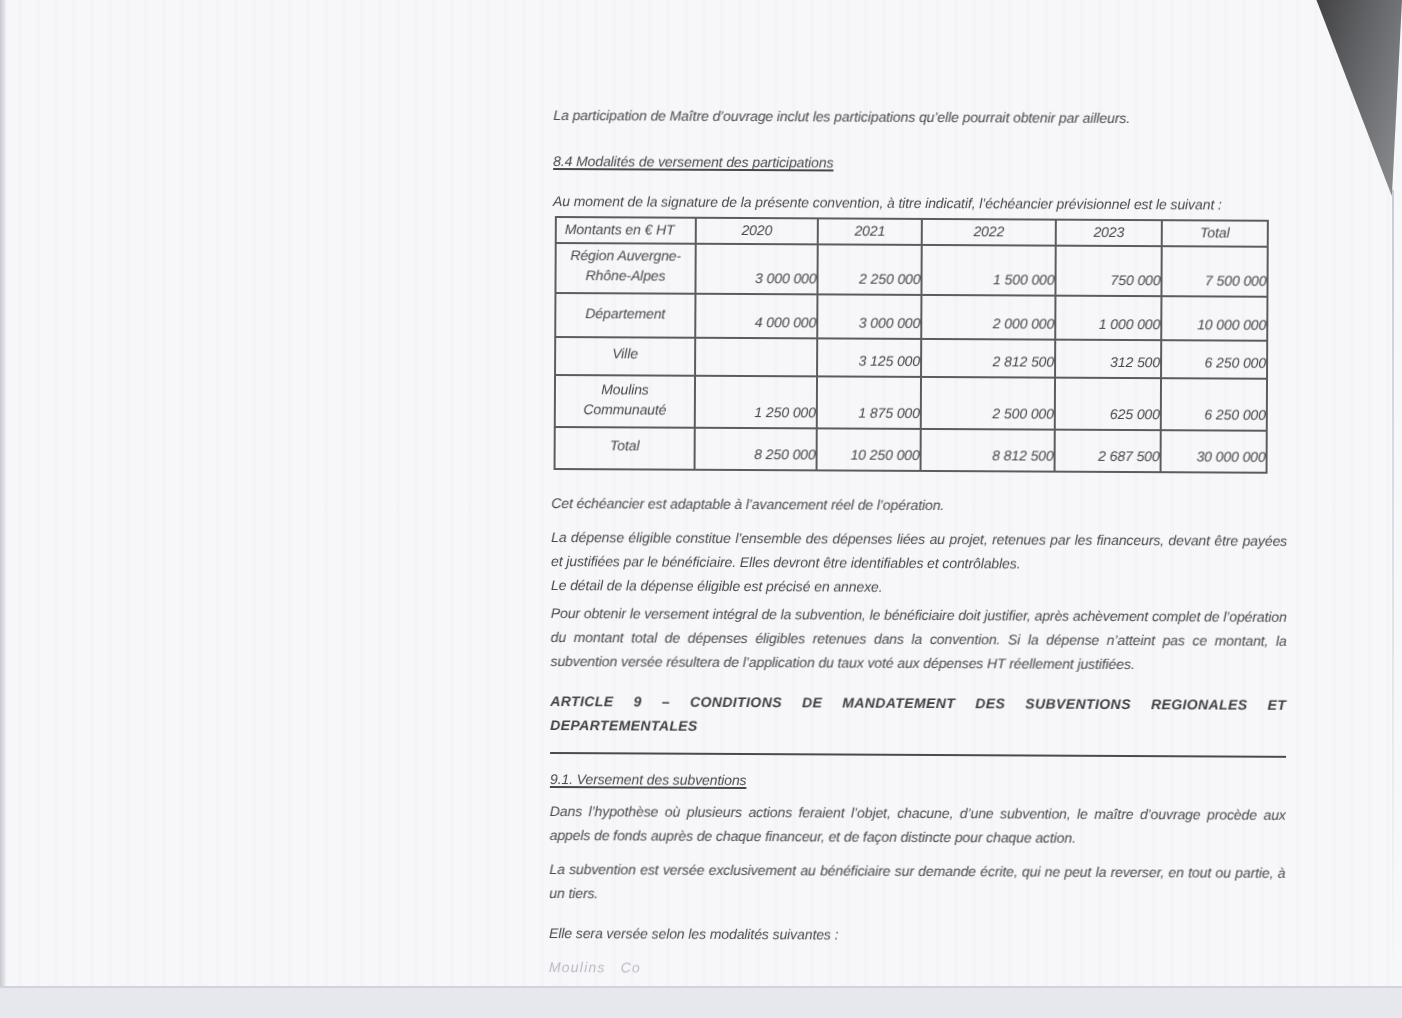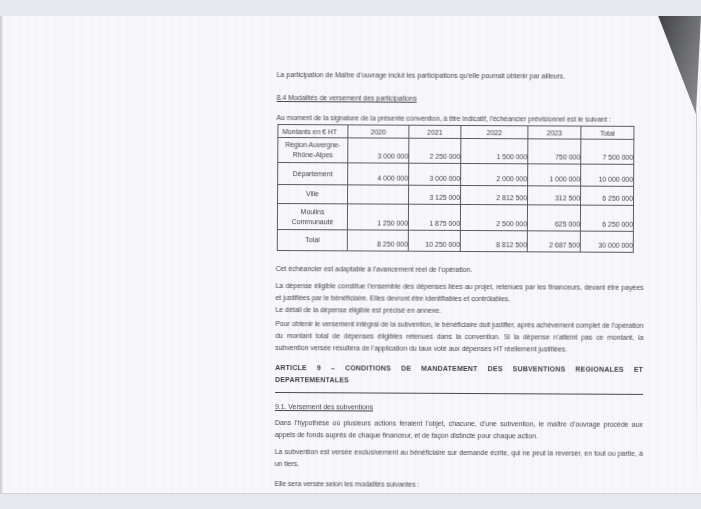--- a/index.html
+++ b/index.html
@@ -5,25 +5,26 @@
   * { box-sizing: border-box; }
   html, body { margin: 0; padding: 0; }
   body {
     width: 701px; height: 509px;
     position: relative;
     overflow: hidden;
     background: #e7e9ee;
     font-family: "Liberation Sans", sans-serif;
   }
   .page {
-    position: absolute; left: 0; top: 16px;
+    position: absolute; left: 0; top: 0;
     width: 701px; height: 493px;
     background:
       repeating-linear-gradient(90deg, rgba(120,125,140,0.025) 0 2px, rgba(0,0,0,0) 2px 9px),
       #f7f7fa;
+    font-style: italic;
   }
   .scanner-strip {
     position: absolute; left: 0; top: 493px;
     width: 701px; height: 16px;
     background: #e6e8ee;
     border-top: 1px solid #d0d3da;
   }
   .left-edge {
     position: absolute; left: 0; top: 0;
     width: 3px; height: 493px;

